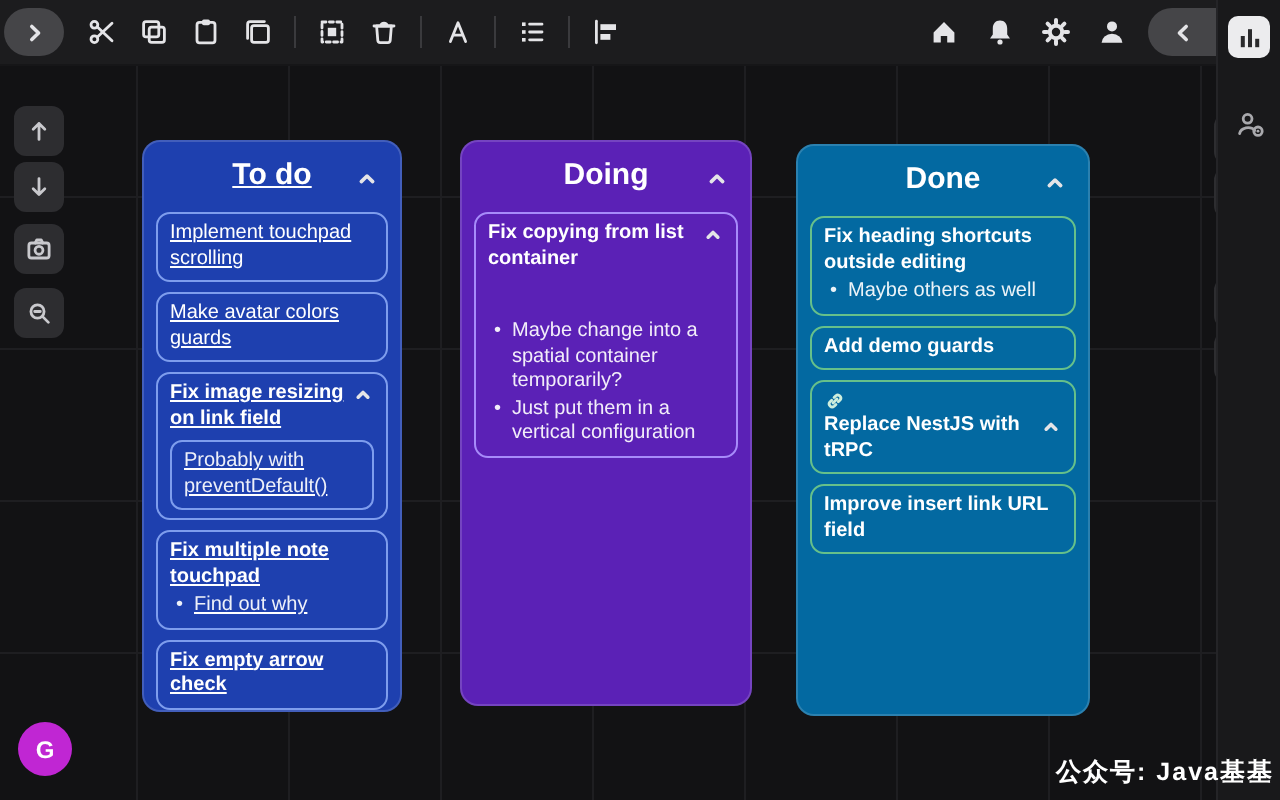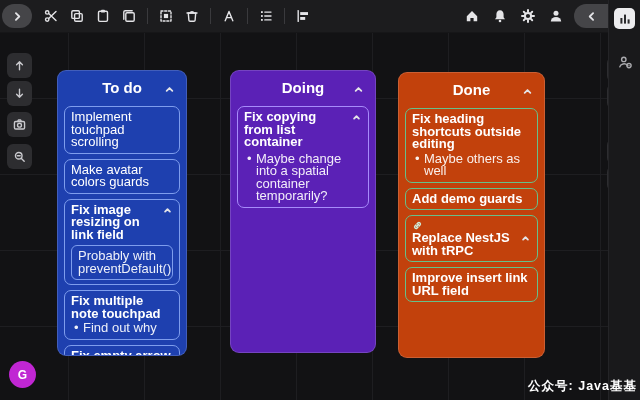--- a/index.html
+++ b/index.html
@@ -46,34 +46,34 @@
   
   .zoom-tools { position:absolute; right:8px; top:0; z-index:4; width:25px; }
   .zoom-btn { position:absolute; left:0; width:25px; height:25px; background:#2d2d30;
               border-radius:6px; display:flex; align-items:center; justify-content:center; }
   .zoom-label { position:absolute; left:-3px; width:32px; text-align:center; color:#d9d9dc;
                 font-size:11px; }
 
   
   .column { position:absolute; border-radius:9px; padding:4px 6px 6px; overflow:hidden;
             border:1px solid rgba(255,255,255,.16); color:#fff; }
-  .col-0 { left:57px;  top:70px; width:130px; height:286px; }
+  .col-0 { left:71px;  top:70px; width:130px; height:286px;text-decoration:underline; }
   .col-1 { left:230px; top:70px; width:146px; height:283px; }
   .col-2 { left:398px; top:72px; width:147px; height:286px; }
   .col-head { position:relative; height:26px; }
   .col-title { text-align:center; font-size:15px; font-weight:bold; line-height:26px; }
   .col-chev { position:absolute; right:4px; top:8px; }
   .card { border:1px solid var(--cb); border-radius:7px; padding:4px 6px; margin-top:5px;
-          font-size:13px; line-height:12.5px; color:#fff; }
+          font-size:10px; line-height:12.5px; color:#fff; }
   .card-top { display:flex; align-items:flex-start; }
   .card-title { flex:1; }
   .card-title.bold { font-weight:bold; }
   .card-chev { margin-left:3px; margin-top:1px; flex:none; }
   .card ul { list-style:none; margin-top:2px; }
-  .card ul.gap { margin-top:4px; }
+  .card ul.gap { margin-top:24px; }
   .card li { position:relative; padding-left:12px; margin-top:1px; color:rgba(255,255,255,.92); }
   .card li::before { content:"•"; position:absolute; left:3px; }
   .subcard { border:1px solid var(--cb); border-radius:6px; padding:4px 6px; margin-top:4px;
              color:rgba(255,255,255,.92); }
   .link-row { text-align:center; height:11px; margin-bottom:1px; }
 
   
   .avatar { position:absolute; left:9px; top:361px; width:27px; height:27px; border-radius:50%;
             color:#fff; font-weight:bold; font-size:12px; display:flex; align-items:center;
             justify-content:center; z-index:4; }
@@ -371,24 +371,25 @@
           <div class="card-top">
             <span class="card-title bold">Fix copying from list container</span>
             <span class="card-chev">
               <svg class="ic" width="11" height="11" viewBox="0 0 16 16">
                 <path stroke="#e4e4e7" stroke-width="1.8" fill="none" stroke-linecap="round" stroke-linejoin="round" d="M4.5 9.6 L8 6.2 L11.5 9.6"></path>
               </svg>
             </span>
           </div>
           <ul class="gap">
             <li>Maybe change into a spatial container temporarily?</li>
+            <li>Just put them in a vertical configuration</li>
           </ul>
         </div>
       </div>
-      <div class="column col-2" style="background: #c2410c; --cb: #66c08a;">
+      <div class="column col-2" style="background: #0369a1; --cb: #66c08a;">
         <div class="col-head">
           <div class="col-title">Done</div>
     <span class="col-chev">
             <svg class="ic" width="13" height="13" viewBox="0 0 16 16">
               <path stroke="#e4e4e7" stroke-width="1.8" fill="none" stroke-linecap="round" stroke-linejoin="round" d="M4.5 9.6 L8 6.2 L11.5 9.6"></path>
             </svg>
           </span>
         </div>
         <div class="card">
           <div class="card-top">

